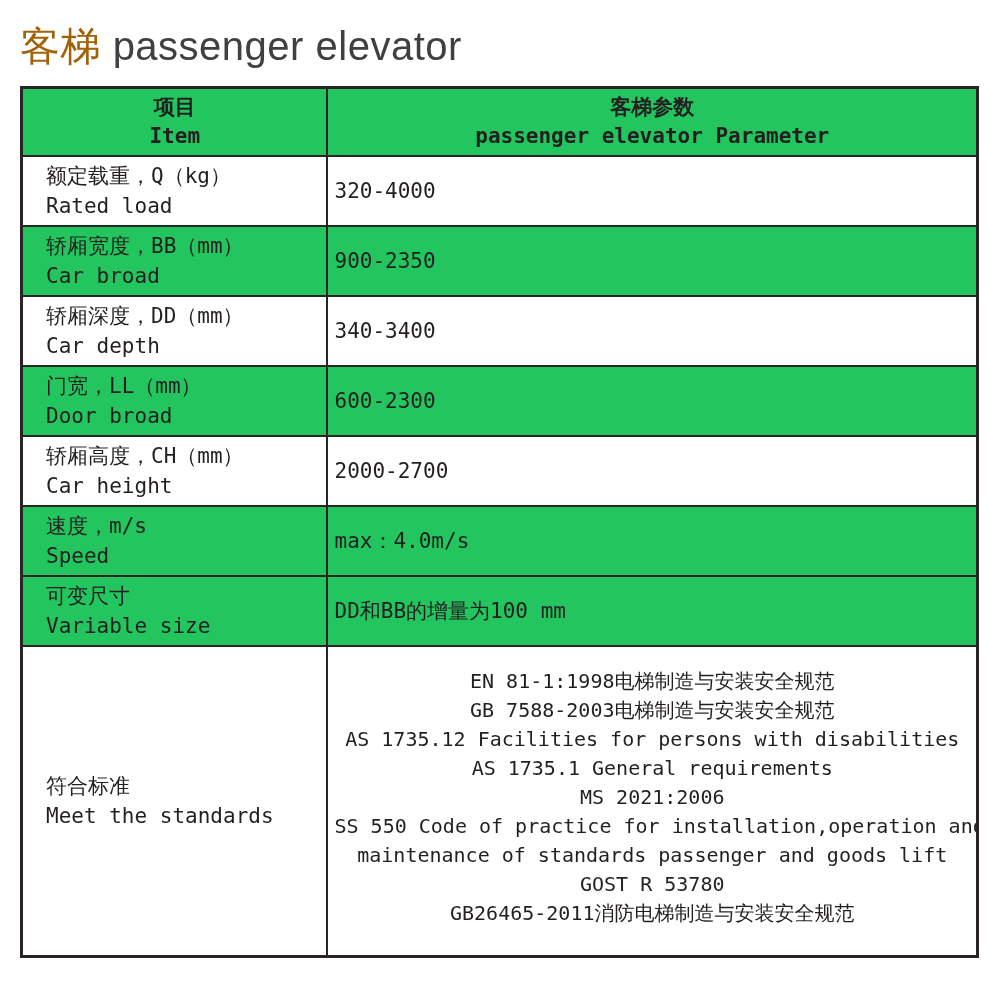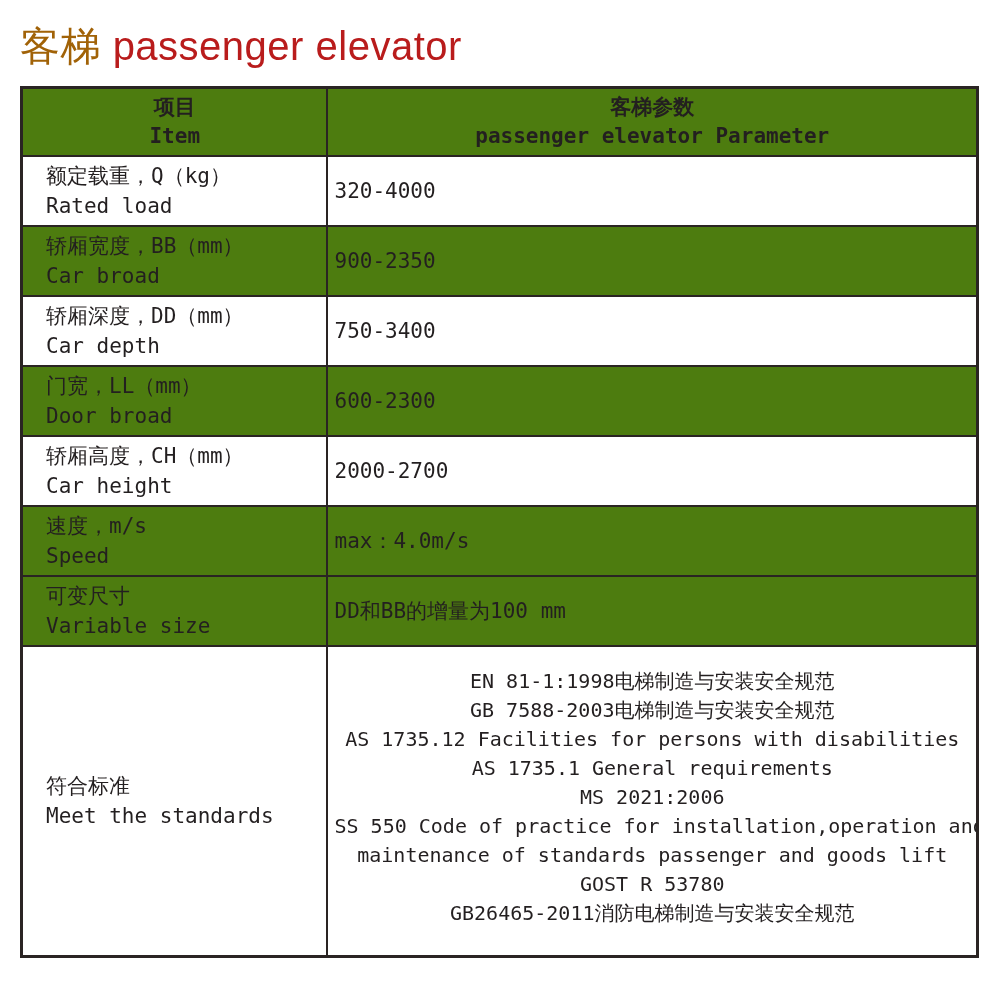--- a/index.html
+++ b/index.html
@@ -26,42 +26,42 @@
     margin: 0 0 18px 0;
     font-weight: 400;
     letter-spacing: 0.5px;
     white-space: nowrap;
   }
   .page-title .title-cn {
     color: #a16207;
     font-weight: 500;
   }
   .page-title .title-en {
-    color: #b91c1c;
+    color: #404040;
   }
   
   table.spec-table {
     border-collapse: collapse;
     width: 956px;
     table-layout: fixed;
     font-size: 21px;
   }
   table.spec-table col.c1 { width: 305px; }
   table.spec-table col.c2 { width: 651px; }
   table.spec-table th,
   table.spec-table td {
     border: 2px solid #2a2423;
     box-sizing: border-box;
     padding: 4px 6px 4px 7px;
     vertical-align: middle;
     background: #ffffff;
     overflow: hidden;
   }
   table.spec-table { border: 3px solid #2a2423; }
-  tr.shaded th, tr.shaded td { background: #4d7c0f; }
+  tr.shaded th, tr.shaded td { background: #22c55e; }
   
   thead th {
     font-weight: 700;
     text-align: center;
     height: 62px;
     padding: 2px 4px;
   }
   thead .hdr-line { line-height: 29px; white-space: nowrap; }
   
   tbody tr.data-row td { height: 64px; }
@@ -124,21 +124,21 @@
             <div class="value-line">900-2350</div>
           </td>
   </tr>
 
   <tr class="data-row">
     <td class="label-cell">
       <div class="cn">轿厢深度，DD（mm）</div>
       <div class="en">Car depth</div>
     </td>
     <td class="value-cell">
-            <div class="value-line">750-3400</div>
+            <div class="value-line">340-3400</div>
           </td>
   </tr>
 
   <tr class="data-row shaded">
     <td class="label-cell">
       <div class="cn">门宽，LL（mm）</div>
       <div class="en">Door broad</div>
     </td>
     <td class="value-cell">
             <div class="value-line">600-2300</div>

